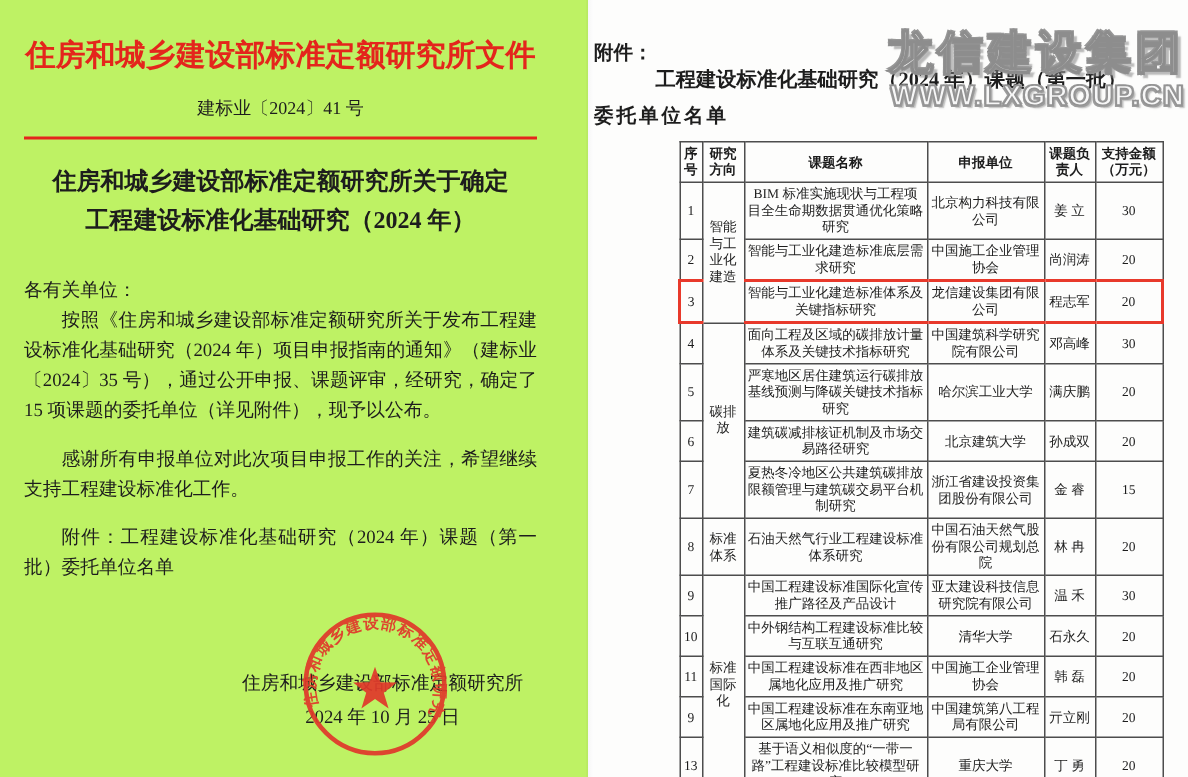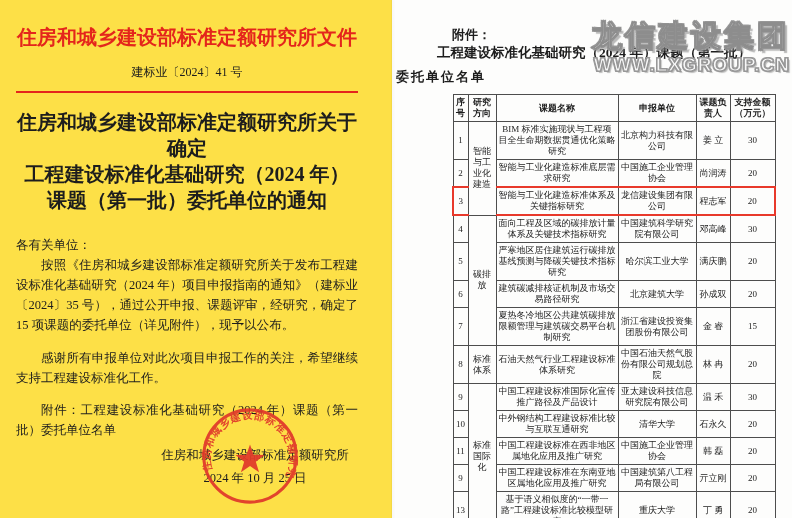--- a/index.html
+++ b/index.html
@@ -4,44 +4,44 @@
 <style>
   html,body{margin:0;padding:0;background:#ececea;}
   .canvas{
     position:relative;width:792px;height:518px;overflow:hidden;
     background:#fff;
     font-family:"Liberation Serif","DejaVu Serif",serif;
     color:#1d1d1d;
   }
   
   .page-left{
-    position:absolute;left:0;top:0;width:392px;height:518px;background:#fde047;
+    position:absolute;left:0;top:0;width:392px;height:518px;background:#bef264;
     box-sizing:border-box;padding:22px 34px 0 16px;
   }
   .doc-header{
     color:#e4251c;font-weight:bold;font-size:20px;line-height:30px;
     text-align:center;white-space:nowrap;letter-spacing:0px;
   }
   .doc-number{text-align:center;font-size:12px;margin-top:12px;}
   .red-rule{border:none;border-top:2px solid #e4251c;margin:10px 0 0 0;}
-  .doc-title{font-weight:bold;font-size:20px;line-height:26px;text-align:center;margin-top:16px;}
+  .doc-title{font-weight:bold;font-size:16px;line-height:26px;text-align:center;margin-top:16px;}
   .body-text{font-size:12.5px;line-height:20px;text-align:justify;}
   .salutation{margin-top:22px;}
   .para{text-indent:2em;margin-top:0;}
   .attach-note{text-indent:2em;margin-top:12px;}
   .signature{position:absolute;left:145px;top:444px;width:220px;text-align:center;font-size:12.5px;line-height:23px;z-index:1;}
   .seal{position:absolute;left:200px;top:406px;width:100px;height:100px;z-index:2;opacity:.93;}
   
   .page-right{
     position:absolute;left:396px;top:0;width:396px;height:518px;background:#fdfdfc;
     box-sizing:border-box;padding-top:26px;
   }
   .seam{position:absolute;left:391px;top:0;width:6px;height:518px;
     background:linear-gradient(90deg,rgba(0,0,0,.04),rgba(0,0,0,0));}
-  .attach-label{font-weight:bold;font-size:13px;margin-left:56px;}
+  .attach-label{font-weight:bold;font-size:13px;}
   .tbl-title{font-weight:bold;font-size:13.5px;text-align:center;margin-top:0;}
   .tbl-subtitle{font-weight:bold;font-size:13px;text-align:left;margin-top:6px;letter-spacing:2px;}
   table.delegation{
     border-collapse:collapse;margin:8px 0 0 56px;table-layout:fixed;width:322px;
     font-size:9px;line-height:11px;
   }
   table.delegation th,table.delegation td{
     border:1px solid #4d4d4d;padding:2px 2px;text-align:center;vertical-align:middle;
     overflow:hidden;word-break:break-all;
   }
@@ -71,21 +71,20 @@
 
 <div class="canvas">
 
   <div class="page-left">
     <div class="doc-header">住房和城乡建设部标准定额研究所文件</div>
     <div class="doc-number">建标业〔2024〕41 号</div>
     <hr class="red-rule">
     <div class="doc-title">
       <div>住房和城乡建设部标准定额研究所关于确定</div>
       <div>工程建设标准化基础研究（2024 年）</div>
-      <div>课题（第一批）委托单位的通知</div>
     </div>
     <div class="body-text salutation">各有关单位：</div>
     <p class="body-text para">按照《住房和城乡建设部标准定额研究所关于发布工程建设标准化基础研究（2024 年）项目申报指南的通知》（建标业〔2024〕35 号），通过公开申报、课题评审，经研究，确定了 15 项课题的委托单位（详见附件），现予以公布。</p>
     <p class="body-text para">感谢所有申报单位对此次项目申报工作的关注，希望继续支持工程建设标准化工作。</p>
     <p class="body-text attach-note">附件：工程建设标准化基础研究（2024 年）课题（第一批）委托单位名单</p>
 
     <div class="signature">
       <div>住房和城乡建设部标准定额研究所</div>
       <div>2024 年 10 月 25 日</div>
     </div>

